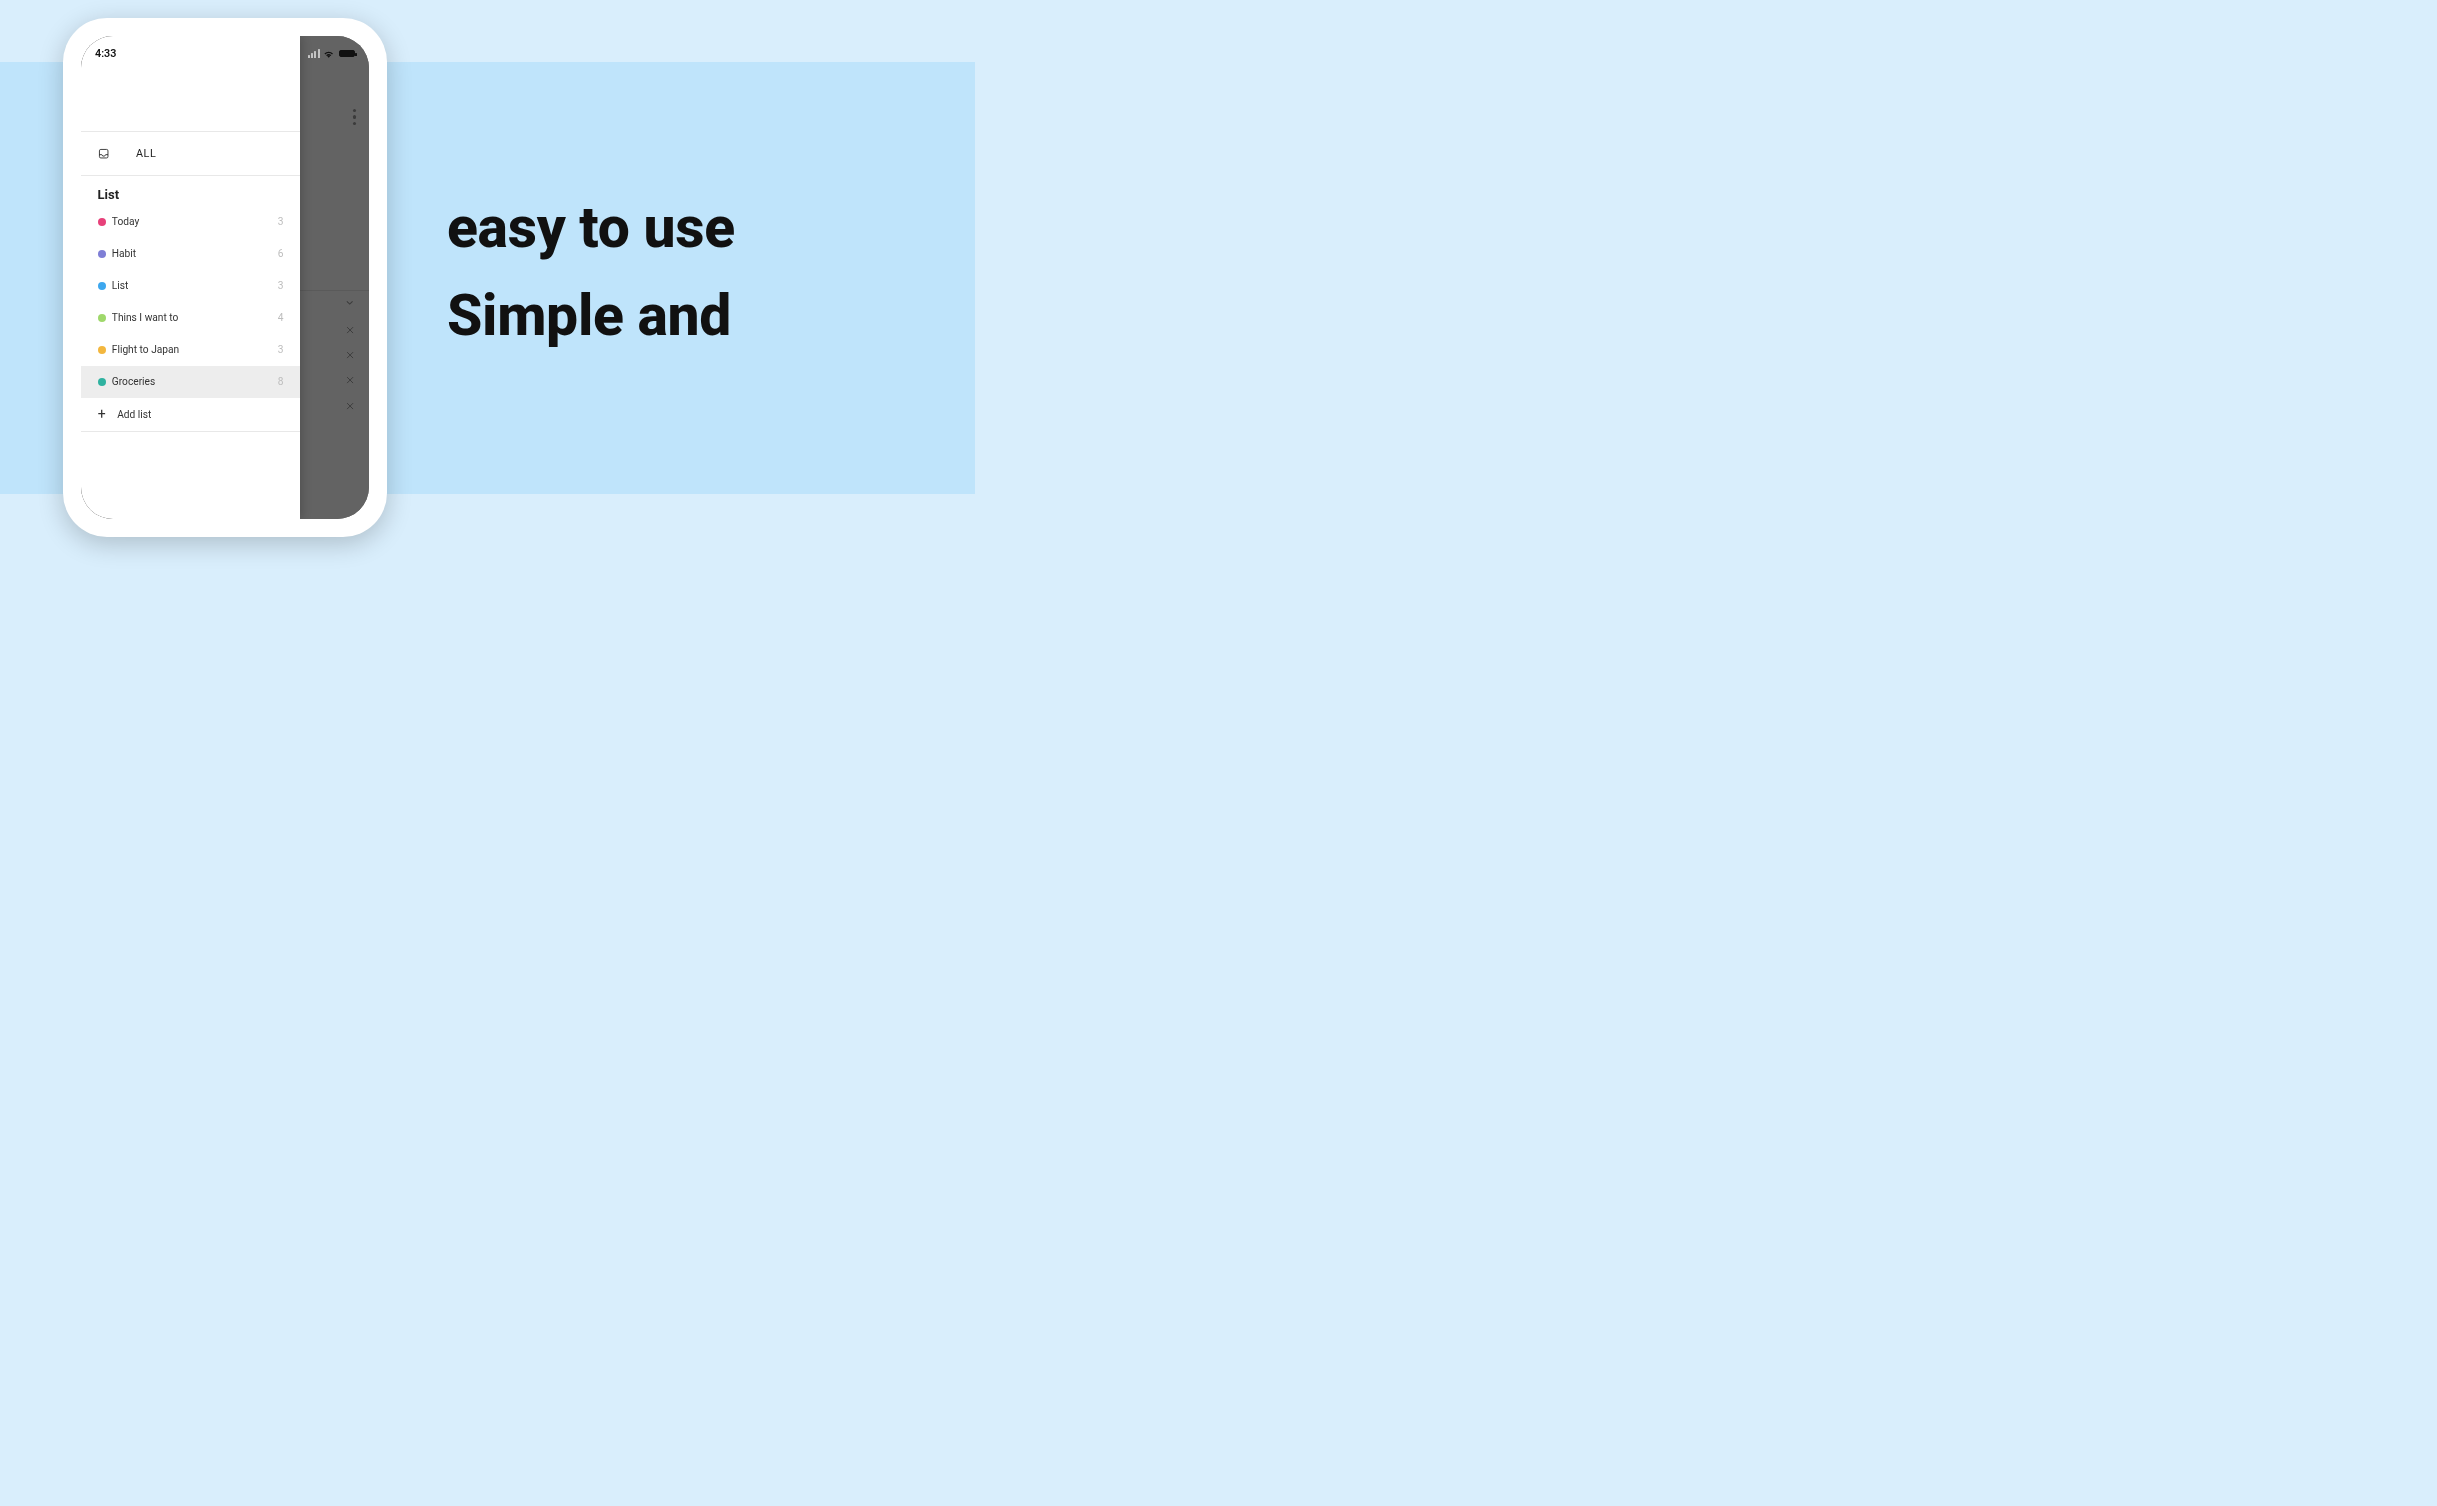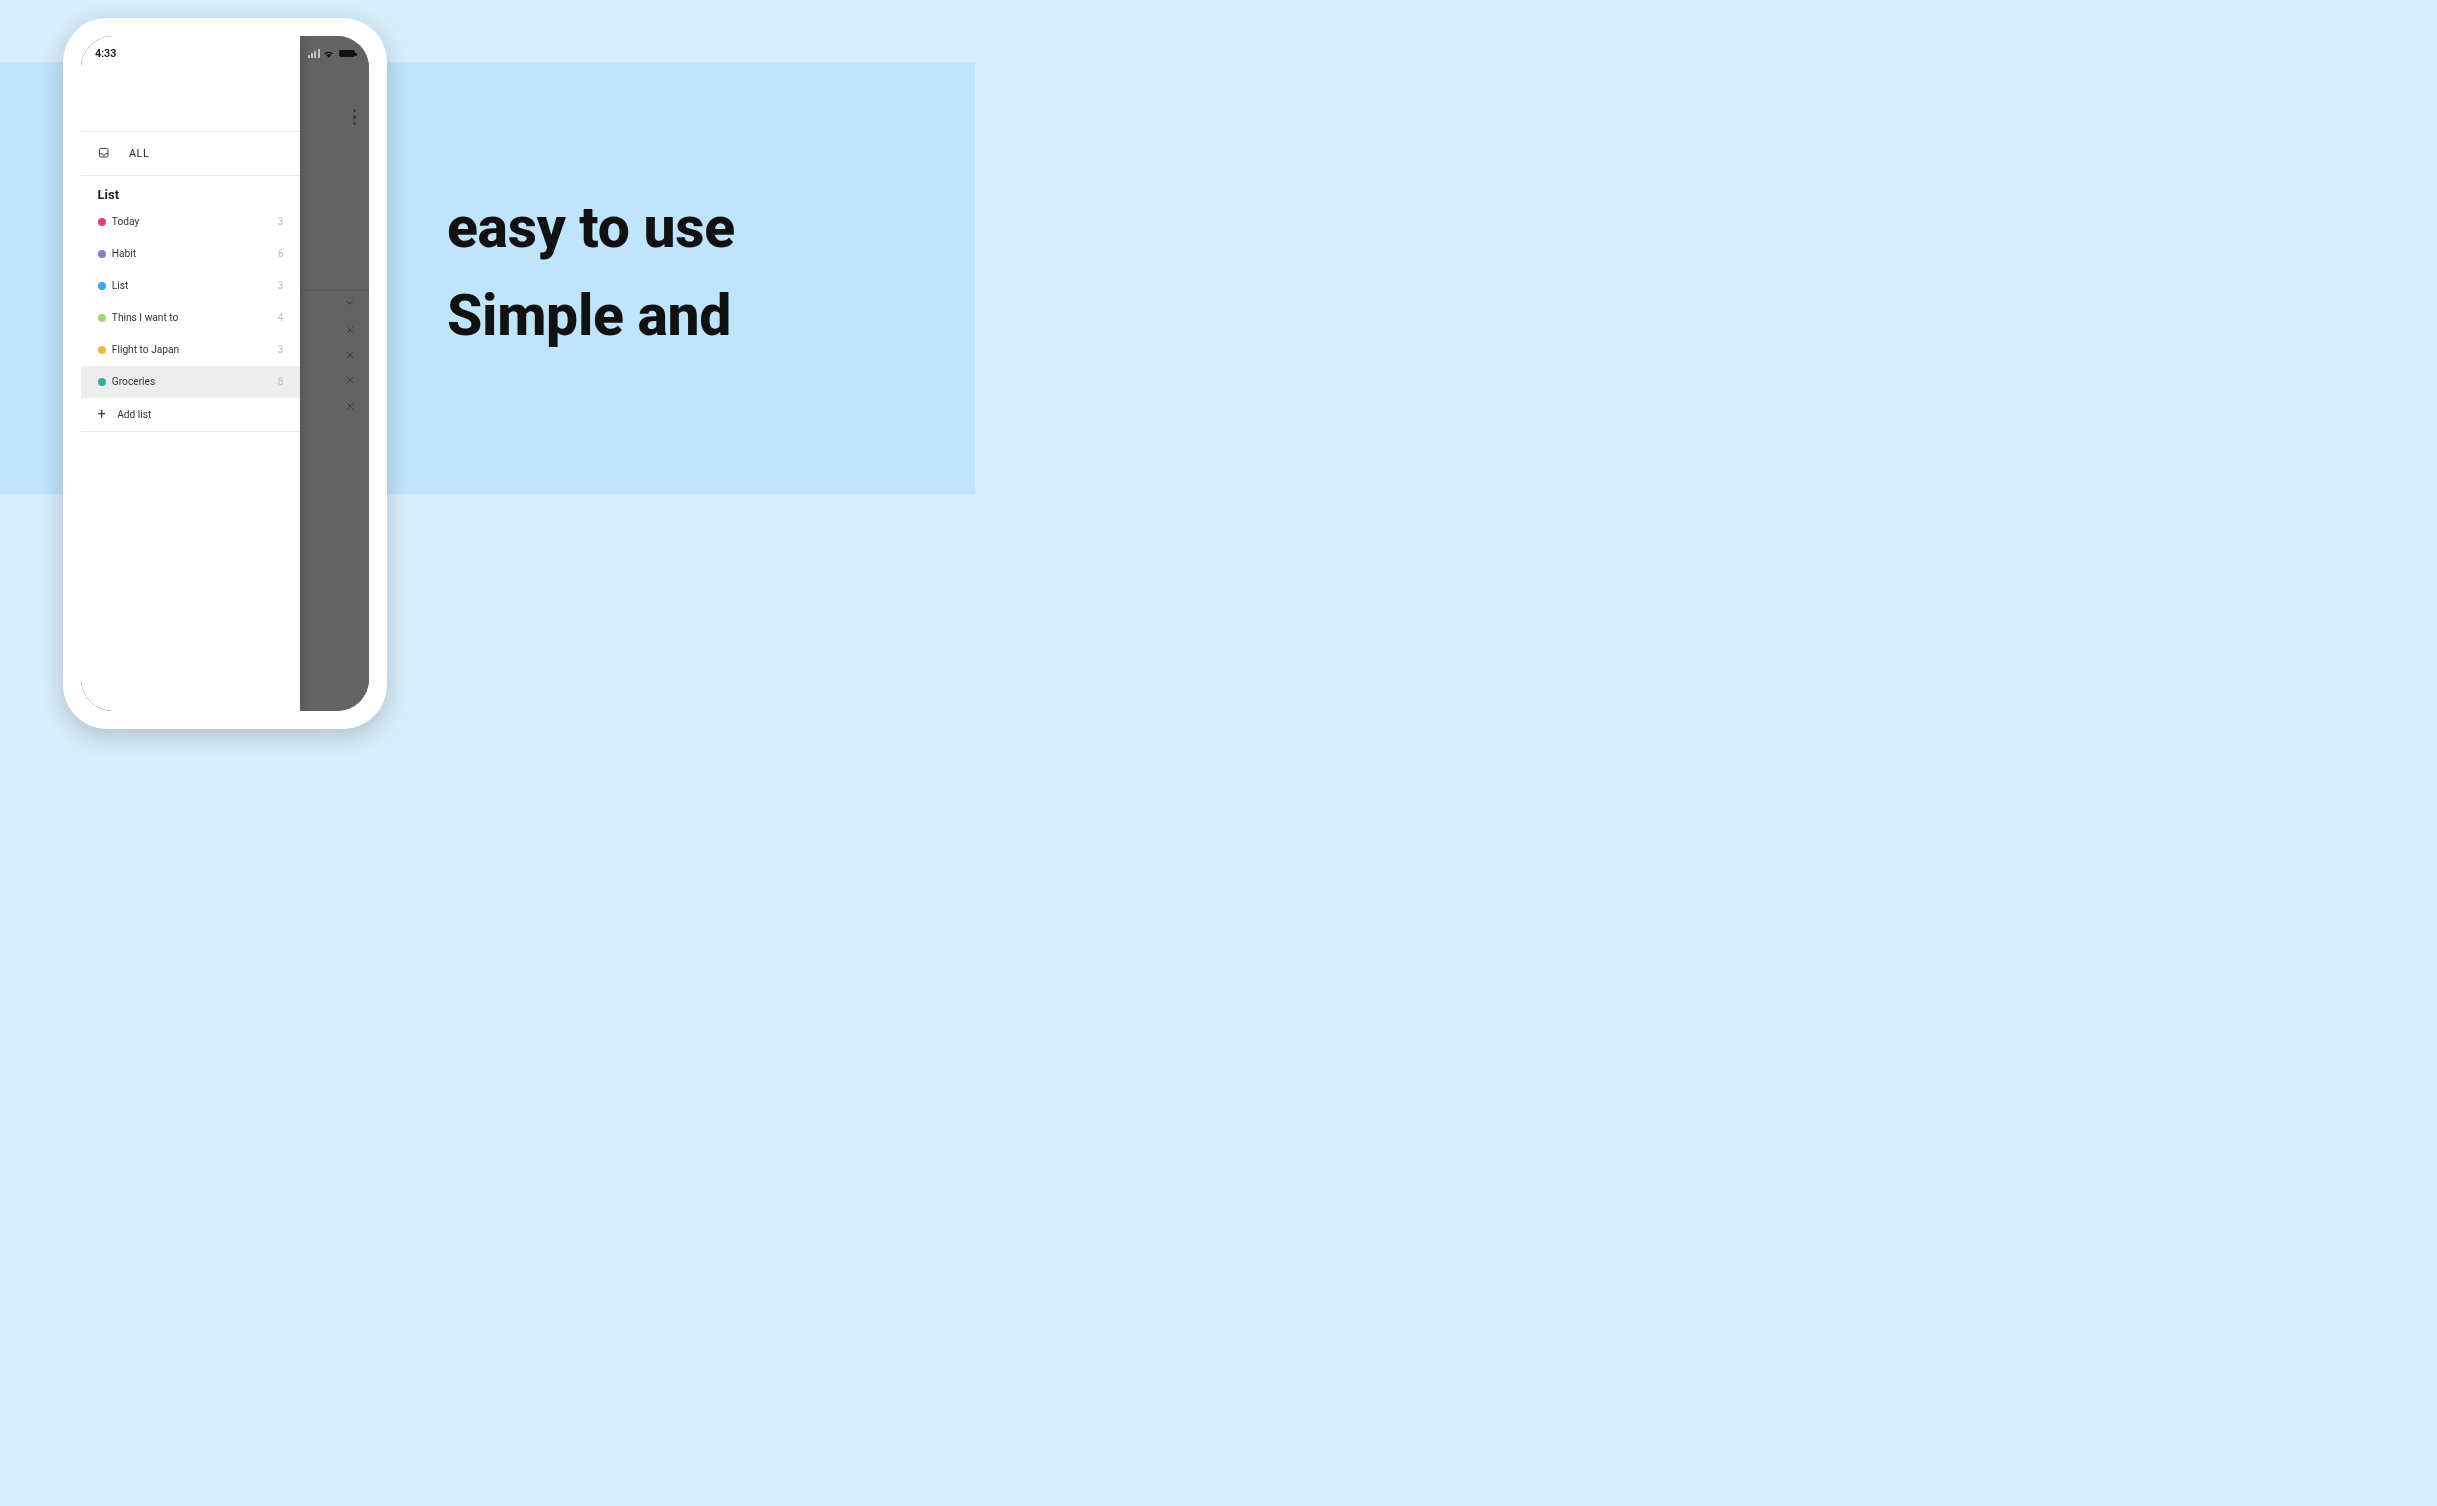--- a/index.html
+++ b/index.html
@@ -32,21 +32,21 @@
     font-size: 57px;
     line-height: 1.55;
     letter-spacing: -0.3px;
   }
   
   .phone {
     position: absolute;
     left: 63px;
     top: 18px;
     width: 324px;
-    height: 711px;
+    height: 519px;
     background: #fff;
     border-radius: 44px;
     box-shadow: 0 6.3px 25.4px rgba(0,0,0,0.20);
     overflow: hidden;
   }
   .phone-inner {
     position: absolute;
     left: 18px; right: 18px; top: 18px; bottom: 18px;
     border-radius: 32px;
     overflow: hidden;
@@ -134,21 +134,21 @@
     top: 0; bottom: 0; left: 0;
     width: 219px;
     background: #fff;
     box-shadow: 2.5px 0 9px rgba(0,0,0,0.18);
     z-index: 20;
     display: flex; flex-direction: column;
   }
   .drawer .pad-top { height: 95px; }
   .hr { height: 0.6px; background: #e8e8e8; }
   .all-row {
-    display: flex; align-items: flex-start; gap: 20px;
+    display: flex; align-items: flex-end; gap: 27px;
     padding: 15.2px 16.5px;
     font-size: 10.8px; letter-spacing: 0.6px;
     color: #222;
   }
   .inbox-icon { width: 11.4px; height: 11.4px; }
   .section-label {
     padding: 11.4px 16.5px 3.8px 16.5px;
     font-size: 13px; font-weight: 700; color: #222;
   }
   .list-row {

